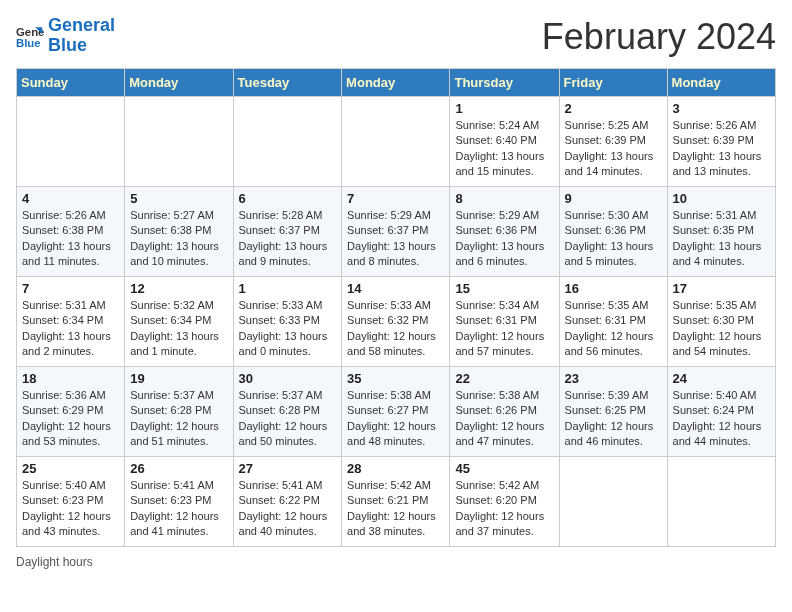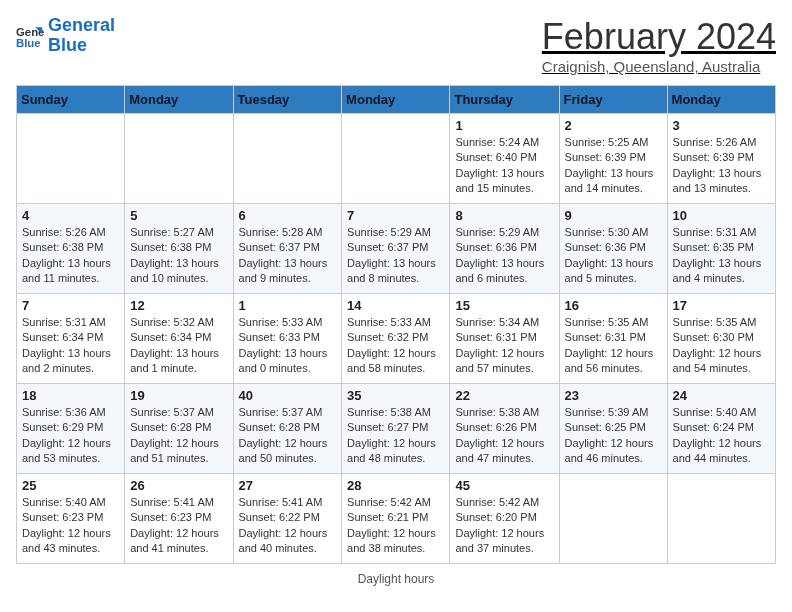--- a/index.html
+++ b/index.html
@@ -26,40 +26,39 @@
       font-weight: bold;
       color: #333;
       line-height: 1.1;
     }
     .logo-text span { color: #1a6ebd; }
     .logo-icon {
       width: 28px;
       height: 28px;
     }
     .title-section {
-      text-align: left;
-      text-decoration: underline;
+      text-align: center;
     }
     .month-title {
       font-size: 36px;
       font-weight: normal;
       color: #333;
     }
     .subtitle {
       font-size: 15px;
       color: #555;
     }
     table {
       width: 100%;
       border-collapse: collapse;
       font-size: 11px;
     }
     thead th {
       background-color: #2e7bbf;
-      color: #0f172a;
+      color: #fef9c3;
       padding: 6px 4px;
       text-align: left;
       font-size: 13px;
       font-weight: bold;
       border: 1px solid #ccc;
     }
     td {
       border: 1px solid #ccc;
       vertical-align: top;
       padding: 4px 5px;
@@ -82,21 +81,21 @@
     .empty-cell {
       background: #f9f9f9;
     }
     tr:nth-child(even) td { background: #f4f8fd; }
     tr:nth-child(odd) td { background: #fff; }
     thead th:first-child { border-radius: 0; }
     .footer {
       margin-top: 8px;
       font-size: 12px;
       color: #555;
-      text-align: center;
+      text-align: left;
     }
   </style>
 </head>
 <body>
 
 <div class="header">
   <div class="logo">
     <svg class="logo-icon" viewBox="0 0 32 32">
       <text x="0" y="16" font-size="13" font-weight="bold" fill="#333">General</text>
       <text x="0" y="28" font-size="13" font-weight="bold" fill="#1a6ebd">Blue</text>
@@ -104,21 +103,20 @@
     </svg>
     <div>
       <div class="logo-text">
         <span>General</span><br>
         <span style="color:#1a6ebd;">Blue</span>
       </div>
     </div>
   </div>
   <div class="title-section">
     <div class="month-title">February 2024</div>
-    <div class="subtitle">Craignish, Queensland, Australia</div>
   </div>
 </div>
 
 <table>
   <thead>
     <tr>
     <th>Sunday</th>
         <th>Monday</th>
         <th>Tuesday</th>
         <th>Monday</th>
@@ -209,21 +207,21 @@
       <tr>
         <td>
           <span class="day-num">18</span>
           <div class="day-info">Sunrise: 5:36 AM<br>Sunset: 6:29 PM<br>Daylight: 12 hours and 53 minutes.</div>
         </td>
         <td>
           <span class="day-num">19</span>
           <div class="day-info">Sunrise: 5:37 AM<br>Sunset: 6:28 PM<br>Daylight: 12 hours and 51 minutes.</div>
         </td>
         <td>
-          <span class="day-num">40</span>
+          <span class="day-num">30</span>
           <div class="day-info">Sunrise: 5:37 AM<br>Sunset: 6:28 PM<br>Daylight: 12 hours and 50 minutes.</div>
         </td>
         <td>
           <span class="day-num">35</span>
           <div class="day-info">Sunrise: 5:38 AM<br>Sunset: 6:27 PM<br>Daylight: 12 hours and 48 minutes.</div>
         </td>
         <td>
           <span class="day-num">22</span>
           <div class="day-info">Sunrise: 5:38 AM<br>Sunset: 6:26 PM<br>Daylight: 12 hours and 47 minutes.</div>
         </td>

